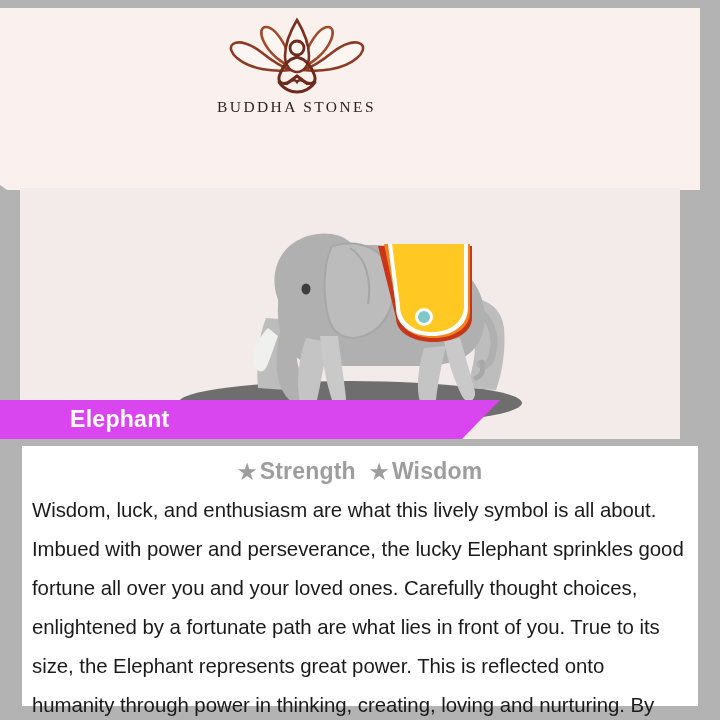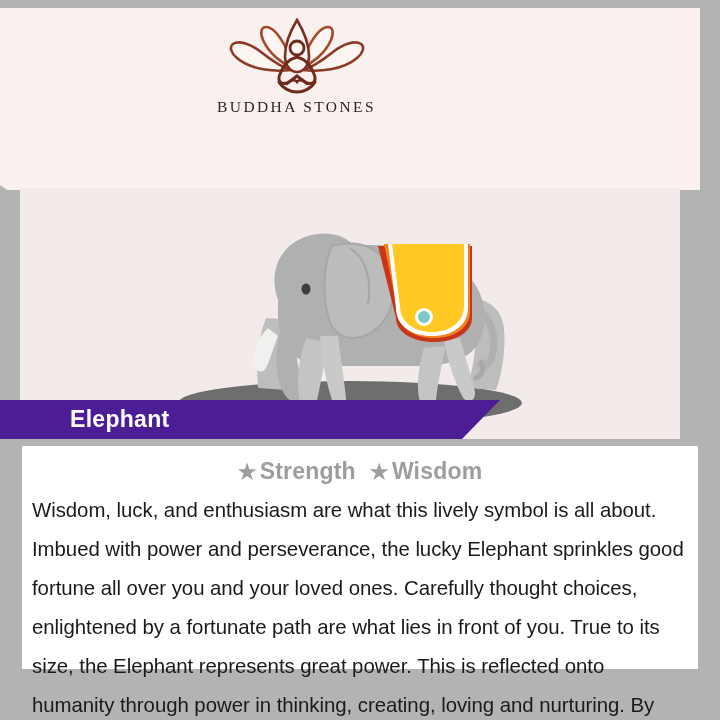--- a/index.html
+++ b/index.html
@@ -130,41 +130,41 @@
     background: #b3b3b3;
   }
 
   
   .name-banner {
     position: absolute;
     left: 0;
     top: 400px;
     width: 500px;
     height: 39px;
-    background: #4c1d95;
+    background: #d946ef;
     clip-path: polygon(0 0, 100% 0, 462px 100%, 0 100%);
     display: flex;
     align-items: center;
   }
   .name-text {
     margin-left: 70px;
     font-family: "Liberation Sans", sans-serif;
     font-size: 23px;
     font-weight: bold;
     color: #ffffff;
     letter-spacing: 0.3px;
   }
 
   
   .text-panel {
     position: absolute;
     left: 22px;
     top: 446px;
     width: 676px;
-    height: 223px;
+    height: 260px;
     background: #ffffff;
   }
 
   .attrs {
     text-align: center;
     padding-top: 12px;
     font-family: "Liberation Sans Narrow", "Liberation Sans", sans-serif;
     font-size: 23px;
     font-weight: bold;
     color: #9d9d9d;

